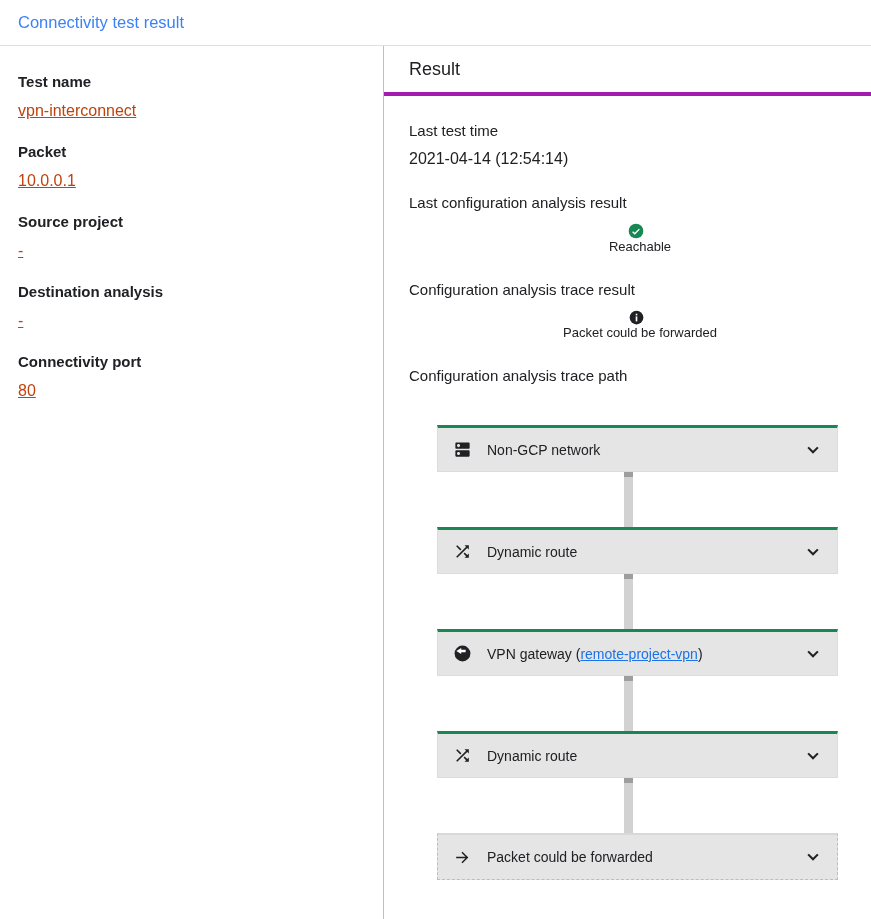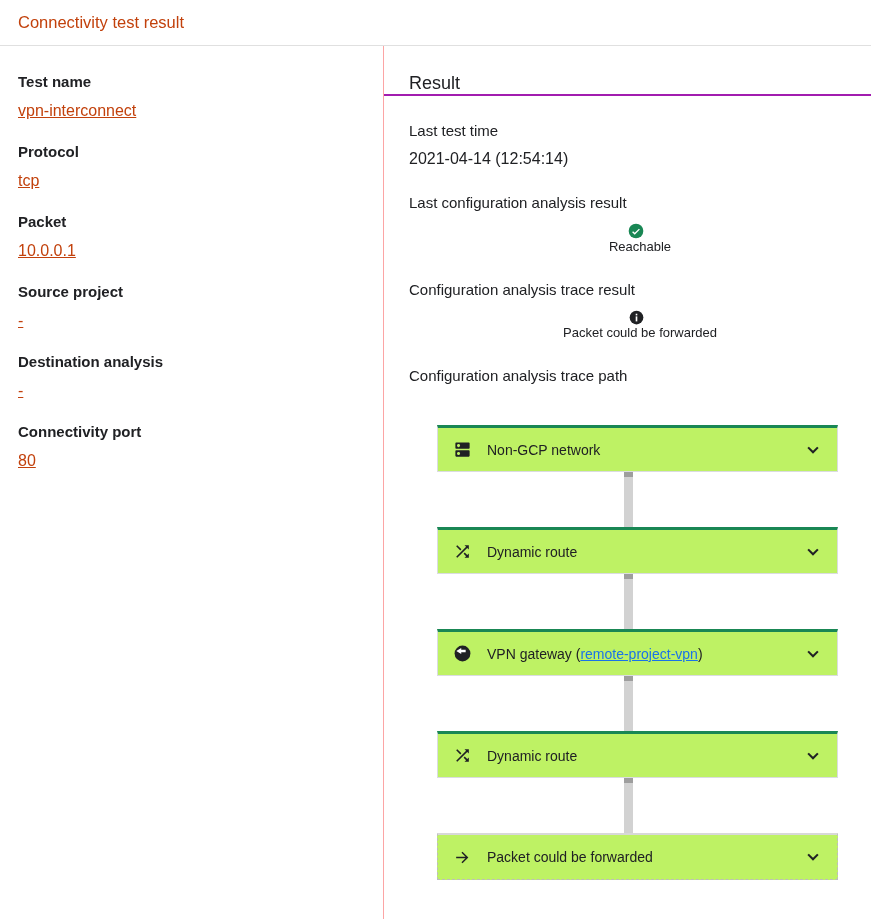--- a/index.html
+++ b/index.html
@@ -2,46 +2,46 @@
 <html><head>
 <meta charset="utf-8">
 <style>
   * { margin:0; padding:0; box-sizing:border-box; }
   html,body { width:871px; height:919px; background:#fff; overflow:hidden;
     font-family:"Liberation Sans","DejaVu Sans",sans-serif; color:#202124; }
 
   
   .app-header { height:46px; display:flex; align-items:center; padding-left:18px;
     border-bottom:1px solid #e0e0e0; }
-  .app-title { font-size:16.5px; font-weight:400; color:#c2410c; }
+  .app-title { font-size:16.5px; font-weight:400; color:#3b82f6; }
 
   
   .main { display:flex; height:873px; }
   .left-pane { width:384px; border-right:1px solid #fca5a5; padding:27px 16px 0 18px; }
   .right-pane { flex:1; }
 
   
   .field { margin-bottom:24px; }
   .field-label { font-size:15px; font-weight:700; line-height:18px; margin-bottom:12px; }
   .field-value { font-size:16px; line-height:16px; color:#c2410c;text-decoration:underline; }
 
   
-  .result-header { height:50px; display:flex; align-items:flex-end; padding-left:25px;
-    border-bottom:2px solid #a21caf; }
+  .result-header { height:50px; display:flex; align-items:center; padding-left:25px;
+    border-bottom:4px solid #a21caf; }
   .result-title { font-size:18px; font-weight:400; }
   .result-body { padding:26px 0 0 25px; }
   .section { margin-bottom:27px; }
   .section-label { font-size:15px; font-weight:400; line-height:18px; margin-bottom:11px; }
   .section-value { font-size:16px; line-height:16px; }
   .status-row { display:flex; align-items:center; font-size:13px;flex-direction:column; }
   .status-row .sicon { display:inline-flex; margin-right:8px; }
 
   
   .trace-path { margin:40px 0 0 28px; width:401px; }
-  .card { width:401px; height:47px; background:#bef264; display:flex; align-items:center;
+  .card { width:401px; height:47px; background:#e5e5e5; display:flex; align-items:center;
     padding:0 15px; border:1px solid #dadce0; border-top:3px solid #198754; position:relative; z-index:2; }
   .card.dashed { border:1px dashed #bdbdbd; border-top:2px solid #d8d8d8; }
   .card .cicon { display:inline-flex; width:19px; height:19px; flex:0 0 auto; }
   .card-label { font-size:14px; margin-left:15px; white-space:nowrap; }
   .card .chevron { margin-left:auto; display:inline-flex; cursor:pointer; }
   .connector { width:9px; height:55px; margin-left:187px; position:relative; z-index:1;
     background:linear-gradient(to bottom,#9e9e9e 0,#9e9e9e 5px,#d2d2d2 5px); }
   .link { color:#1a73e8; text-decoration:underline; cursor:pointer; }
   svg { display:block; }
 </style>
@@ -53,24 +53,20 @@
 </div>
 
 <div class="main">
 
   <div class="left-pane">
     <div class="field">
       <div class="field-label">Test name</div>
       <div class="field-value">vpn-interconnect</div>
     </div>
     <div class="field">
-      <div class="field-label">Protocol</div>
-      <div class="field-value">tcp</div>
-    </div>
-    <div class="field">
       <div class="field-label">Packet</div>
       <div class="field-value">10.0.0.1</div>
     </div>
     <div class="field">
       <div class="field-label">Source project</div>
       <div class="field-value">-</div>
     </div>
     <div class="field">
       <div class="field-label">Destination analysis</div>
       <div class="field-value">-</div>

